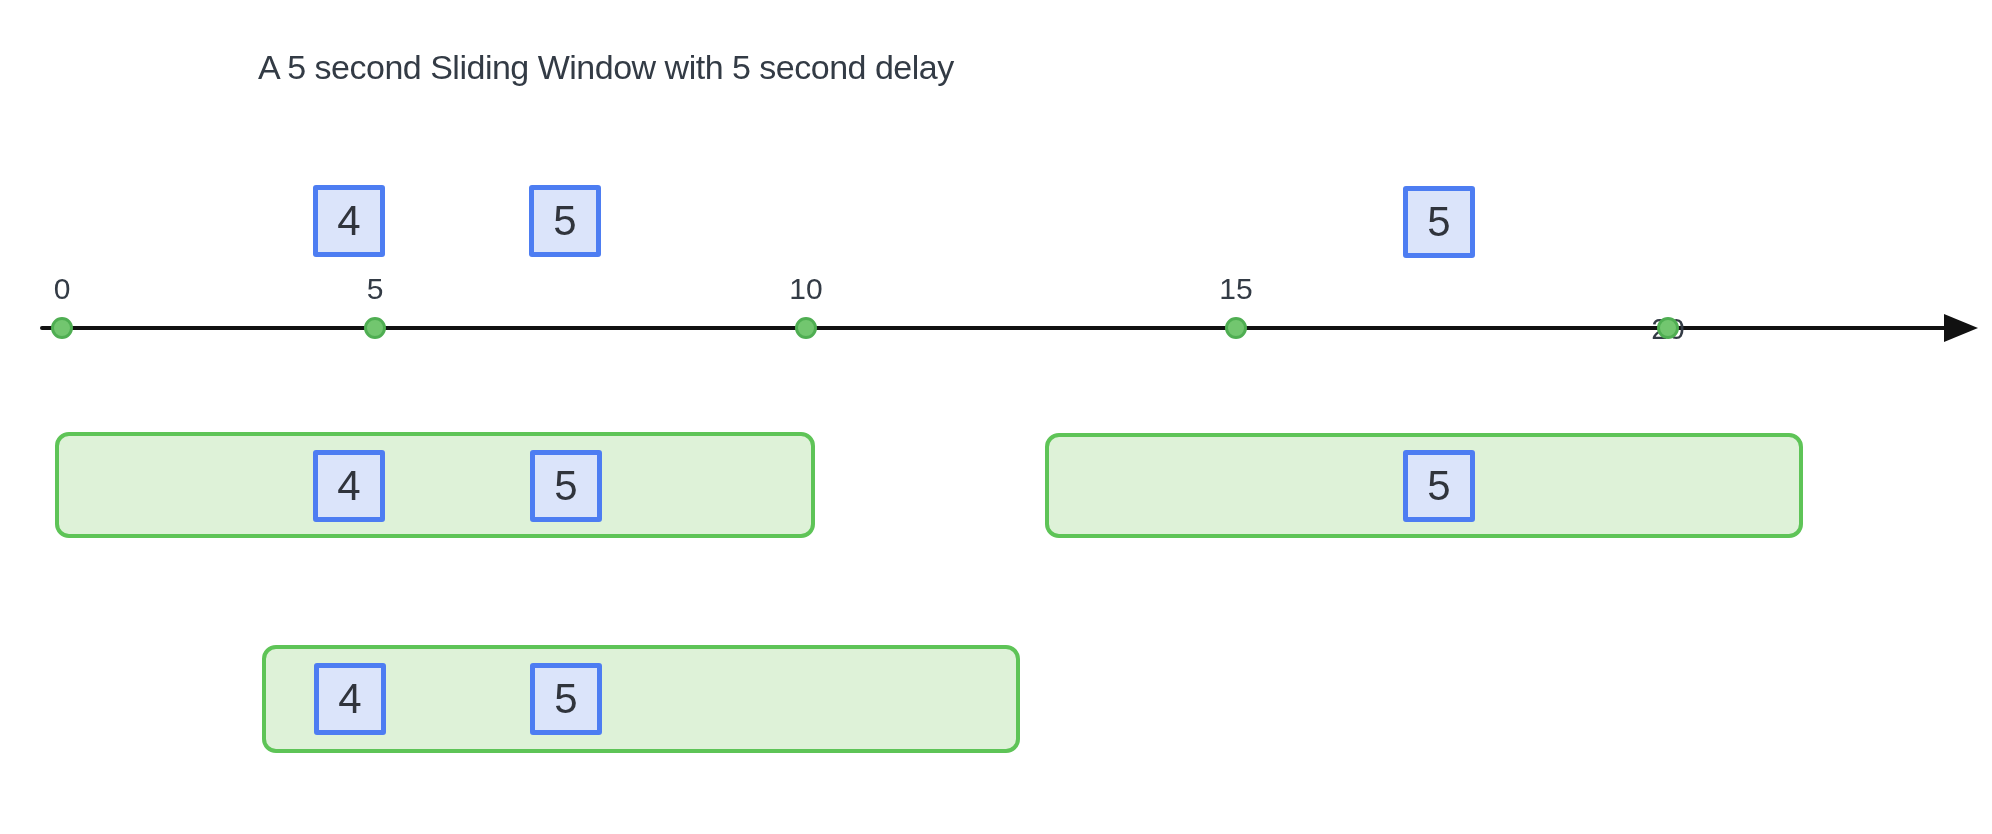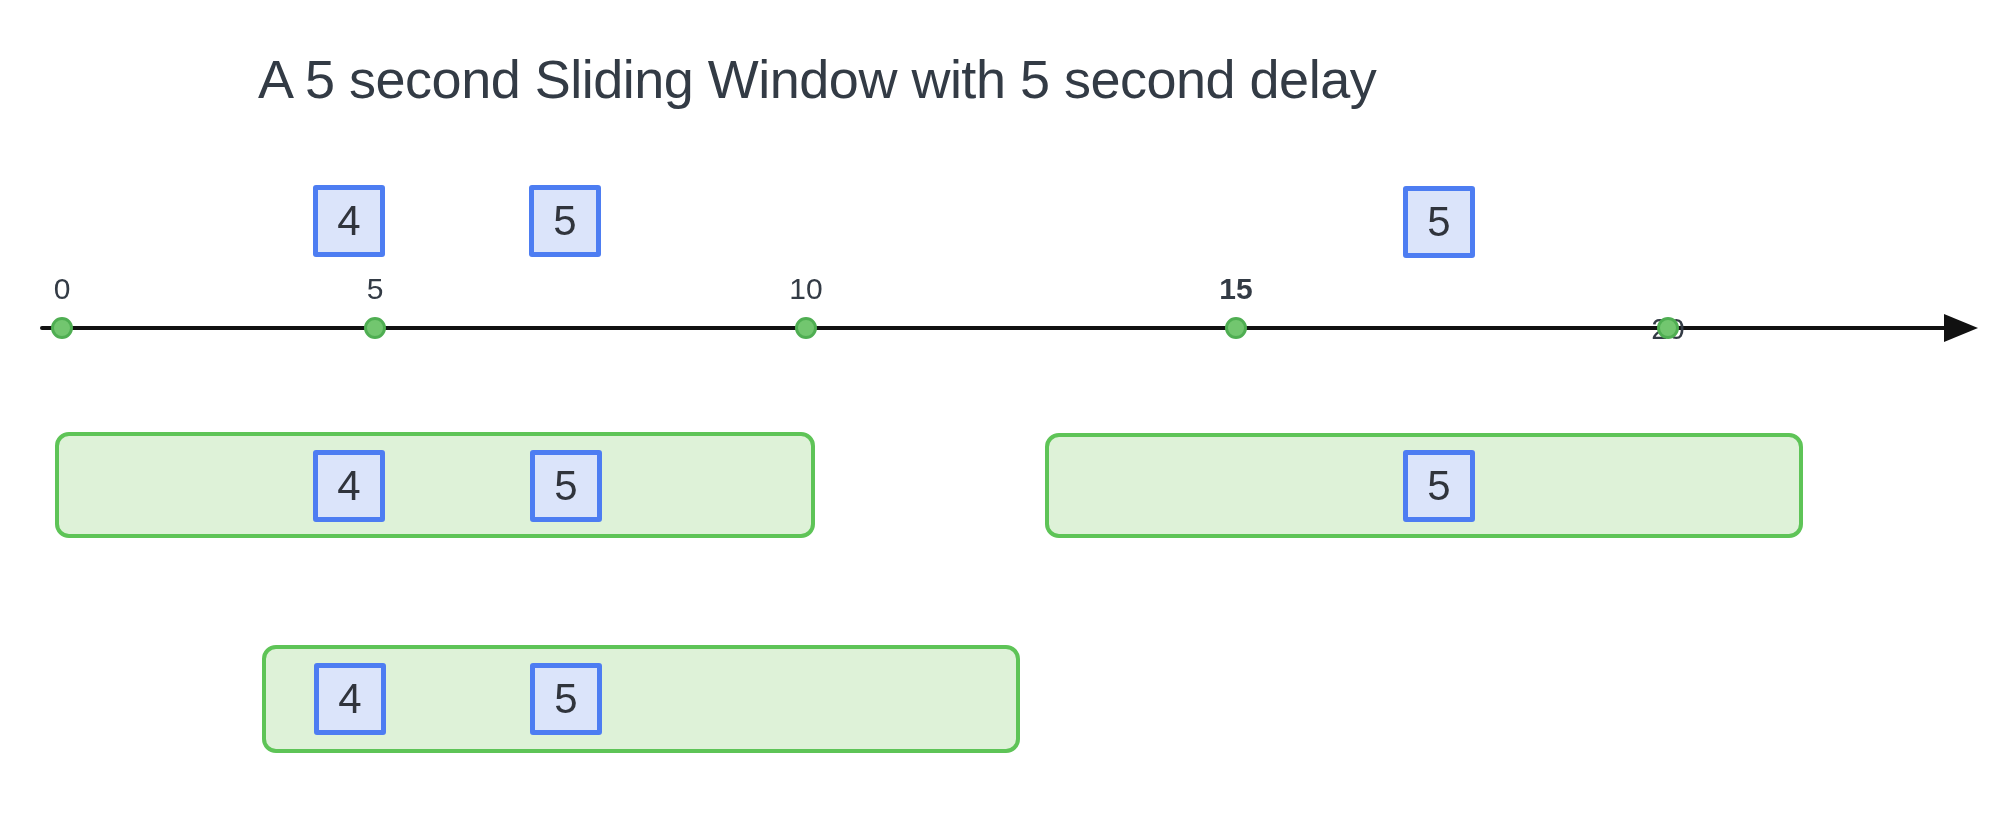--- a/index.html
+++ b/index.html
@@ -18,21 +18,21 @@
     position:relative;
     width:1992px;height:834px;
     background:var(--background);
     overflow:hidden;
     font-family:"Liberation Sans","DejaVu Sans",sans-serif;
     color:var(--text);
   }
   .title{
     position:absolute;
     left:258px;top:48px;
-    font-size:54px;
+    font-size:34px;
     letter-spacing:-0.5px;
     color:var(--text);
     white-space:nowrap;
   }
   .axis-line{
     position:absolute;
     height:4px;
     background:var(--axis);
     border-radius:2px;
   }
@@ -84,21 +84,21 @@
   <div class="title">A 5 second Sliding Window with 5 second delay</div>
   <div id="timeline">
       <div class="axis-line" style="left: 40px; top: 326px; width: 1906px;"></div>
       <div class="arrowhead" style="left: 1944px; top: 314px;"></div>
       <div class="tick-label" style="left: 62px; top: 272px;">0</div>
       <div class="tick-dot" style="left: 51px; top: 317px;"></div>
       <div class="tick-label" style="left: 375px; top: 272px;">5</div>
       <div class="tick-dot" style="left: 364px; top: 317px;"></div>
       <div class="tick-label" style="left: 806px; top: 272px; text-align: center;">10</div>
       <div class="tick-dot" style="left: 795px; top: 317px;"></div>
-      <div class="tick-label" style="left: 1236px; top: 272px; font-weight: bold;">15</div>
+      <div class="tick-label" style="left: 1236px; top: 272px;">15</div>
       <div class="tick-dot" style="left: 1225px; top: 317px;"></div>
       <div class="tick-label" style="left: 1668px; top: 272px; margin-top: 40px;">20</div>
       <div class="tick-dot" style="left: 1657px; top: 317px;"></div>
     </div>
   <div id="events-layer">
       <div class="event-box" style="left: 313px; top: 185px;">4</div>
       <div class="event-box" style="left: 529px; top: 185px;">5</div>
       <div class="event-box" style="left: 1403px; top: 186px;">5</div>
     </div>
   <div id="windows-layer">

